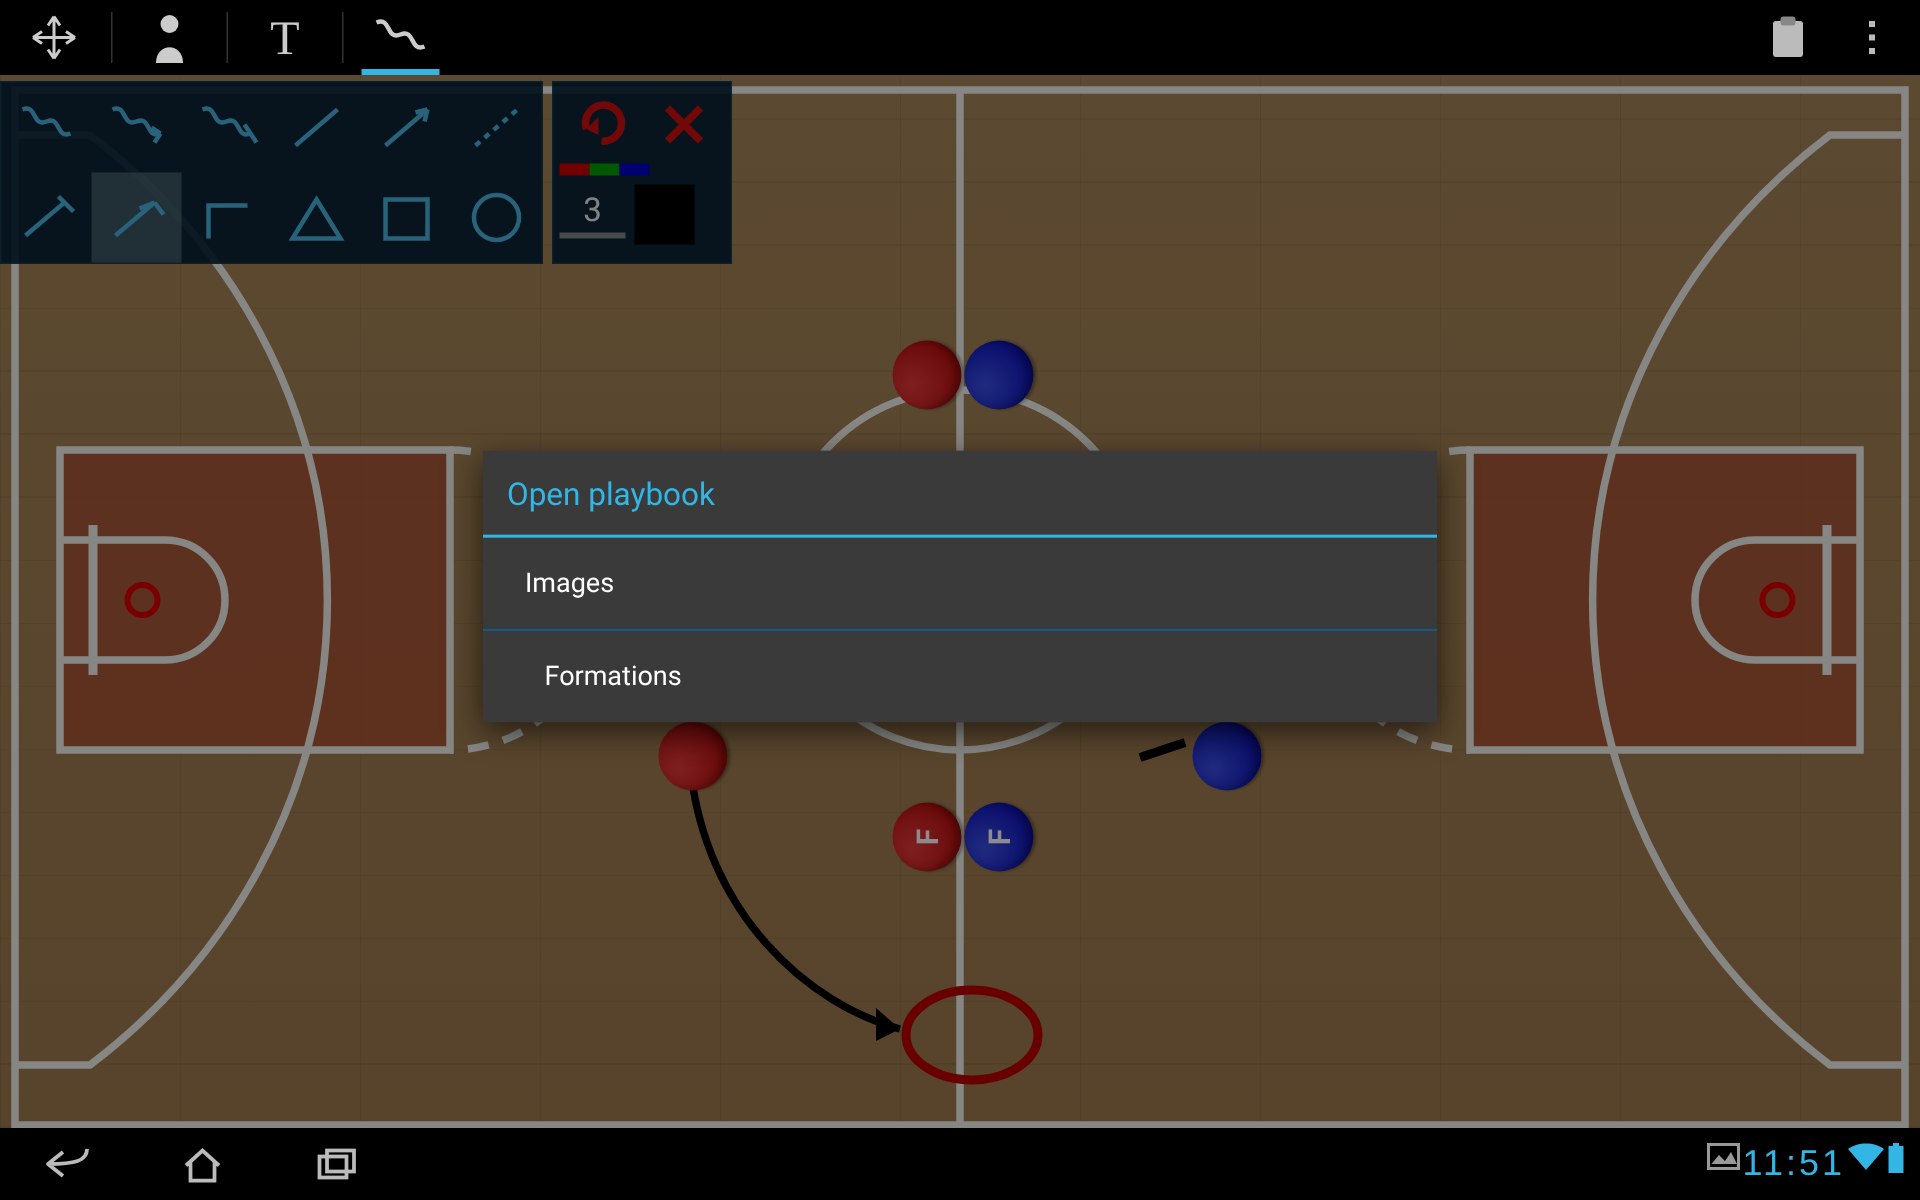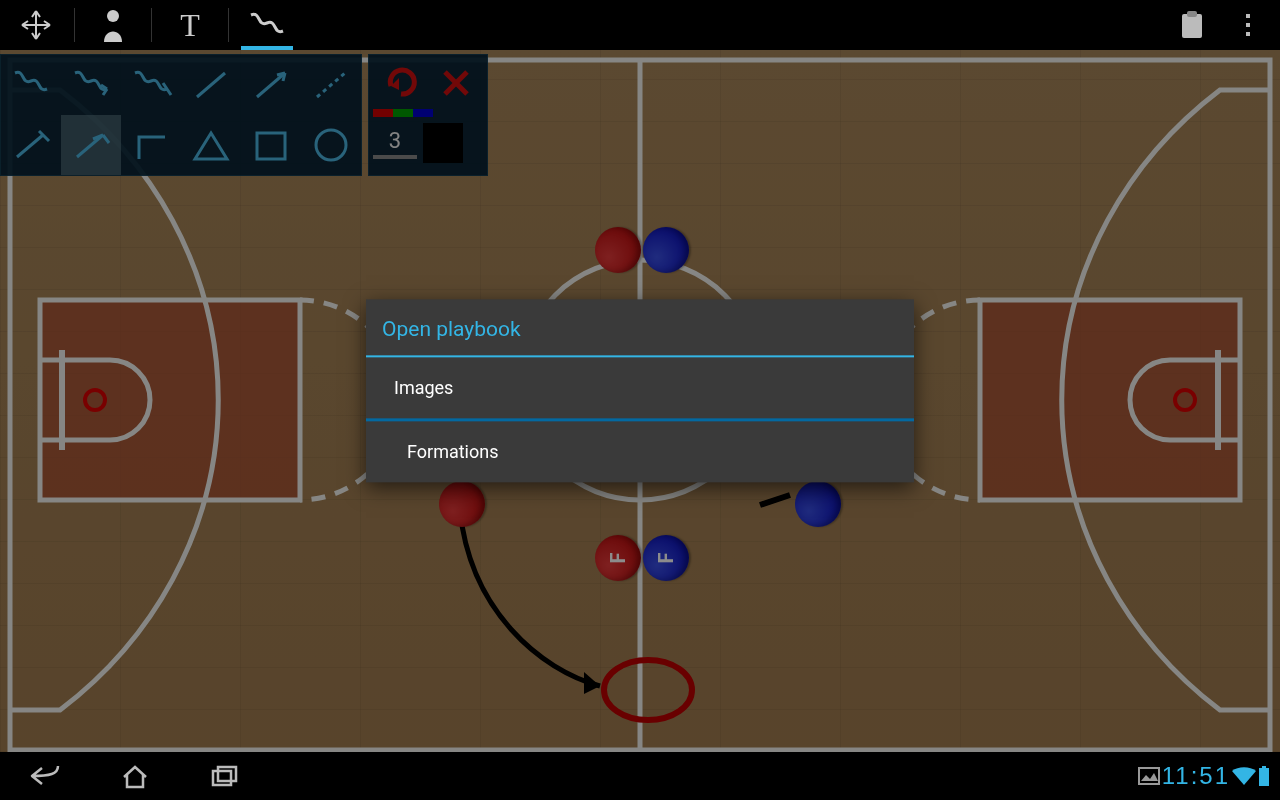--- a/index.html
+++ b/index.html
@@ -110,55 +110,55 @@
   transform: translate(-50%,-50%) rotate(-90deg);
   box-shadow: inset 0 -4px 6px rgba(0,0,0,0.3), 0 2px 2px rgba(0,0,0,0.3);
 }
 .player.red { background: radial-gradient(circle at 35% 30%, #e63b3b, #b50000); }
 .player.blue { background: radial-gradient(circle at 35% 30%, #3b50e6, #0000b5); }
 
 .dialog {
   position: absolute;
   left: 50%; top: 50%;
   transform: translate(-50%, -55%);
-  width: 548px;
+  width: 636px;
   background: #3a3a3a;
   z-index: 10;
   box-shadow: 0 6px 20px rgba(0,0,0,0.6);
 }
 .dialog-title {
   color: #33b5e5;
   font-size: 21px;
   padding: 18px 16px 14px;
 }
 .dialog-title-underline {
   height: 2px; background:#33b5e5; margin: 0 0 0 0;
 }
 .dialog-item {
   color: #fff;
   font-size: 18px;
   padding: 20px 28px;
-  border-bottom: 3px solid #0369a1;
+  border-bottom: 1px solid #0369a1;
 }
 .dialog-item:last-child { border-bottom: none; padding-left: 41px; }
 
 .navbar {
   position: absolute;
   bottom: 0; left: 0; right: 0;
   height: 48px;
   background: #000;
   display: flex;
   align-items: center;
   color:#aaa;
 }
 .navbar .navbtn {
   width: 90px; height:48px; display:flex; align-items:center; justify-content:center;
 }
 .navbar .status {
-  margin-left:auto; display:flex; align-items:center; gap:2px; padding-right:10px;
+  margin-left:auto; display:flex; align-items:flex-start; gap:2px; padding-right:10px;
   color:#33b5e5; font-size:24px; font-family: "Helvetica Neue", Arial; letter-spacing:2px;
 }
 .navbar .status .gray-ico { color:#888; }
 svg { display:block; }
 </style>
 </head>
 <body>
 
 <div class="actionbar">
   <div class="tool">

